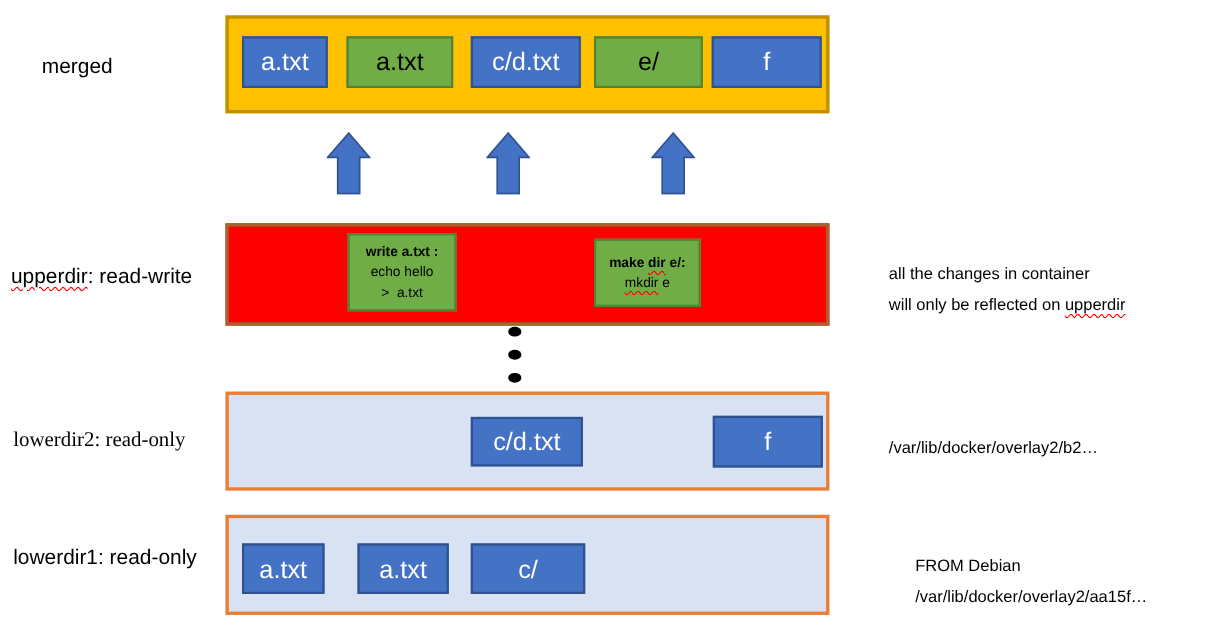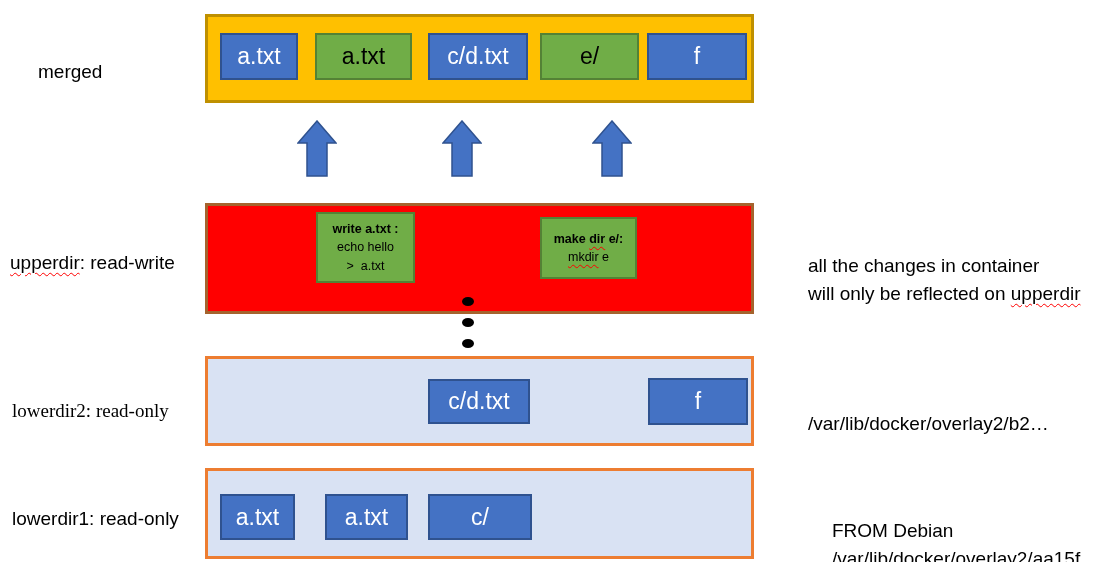--- a/index.html
+++ b/index.html
@@ -9,21 +9,21 @@
     height: 562px;
     background: #ffffff;
     font-family: "Liberation Sans", sans-serif;
     color: #000000;
     overflow: hidden;
   }
 
   
   .layer-row { position: absolute; box-sizing: border-box; }
   .row-merged   { left: 205px; top: 14px;  width: 549px; height: 89px; background: var(--yellow-fill, #FFC000); border: 3px solid var(--yellow-border, #BF9000); }
-  .row-upperdir { left: 205px; top: 203px; width: 549px; height: 111px; background: var(--red-fill, #FF0000);    border: 3px solid var(--red-border, #A5632D); }
+  .row-upperdir { left: 205px; top: 203px; width: 549px; height: 93px; background: var(--red-fill, #FF0000);    border: 3px solid var(--red-border, #A5632D); }
   .row-lower    { background: var(--lower-fill, #D9E2F3); border: 3px solid var(--lower-border, #ED7D31); }
   .row-lowerdir2 { left: 205px; top: 356px; width: 549px; height: 90px; }
   .row-lowerdir1 { left: 205px; top: 468px; width: 549px; height: 91px; }
 
   
   .file-box {
     position: absolute;
     box-sizing: border-box;
     border: 2px solid #2F528F;
     display: flex;
@@ -46,22 +46,22 @@
     align-items: center;
     justify-content: center;
     text-align: center;
     font-size: 12.5px;
     line-height: 1.45;
   }
   .cmd-title { font-weight: bold; white-space: pre-wrap; }
   .cmd-line  { white-space: pre-wrap; }
 
   
-  .side-label { position: absolute; font-size: 19px; white-space: nowrap; margin-top: 11px; }
-  .note { position: absolute; font-size: 19px; line-height: 28px; white-space: nowrap; margin-top: 16px; }
+  .side-label { position: absolute; font-size: 19px; white-space: nowrap; }
+  .note { position: absolute; font-size: 15px; line-height: 28px; white-space: nowrap; }
 
   .squiggle {
     text-decoration: underline;
     text-decoration-style: wavy;
     text-decoration-color: #FF0000;
     text-decoration-thickness: 1px;
     text-underline-offset: 3px;
   }
 
   

